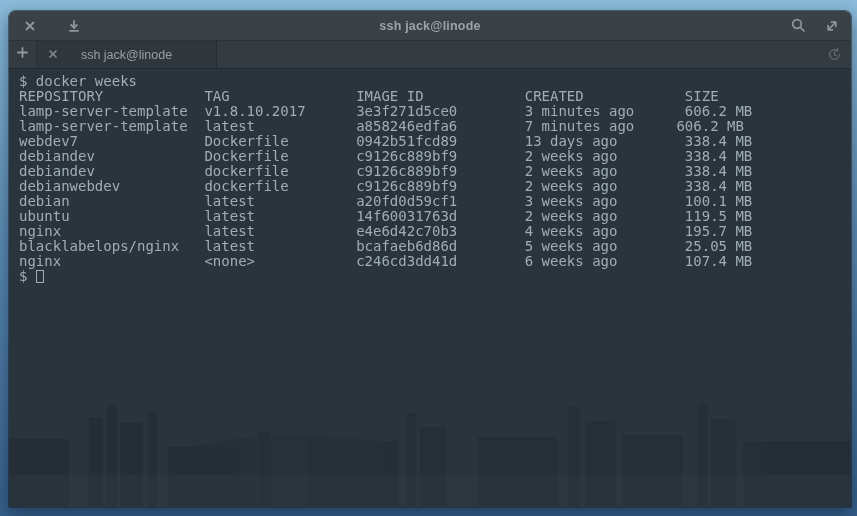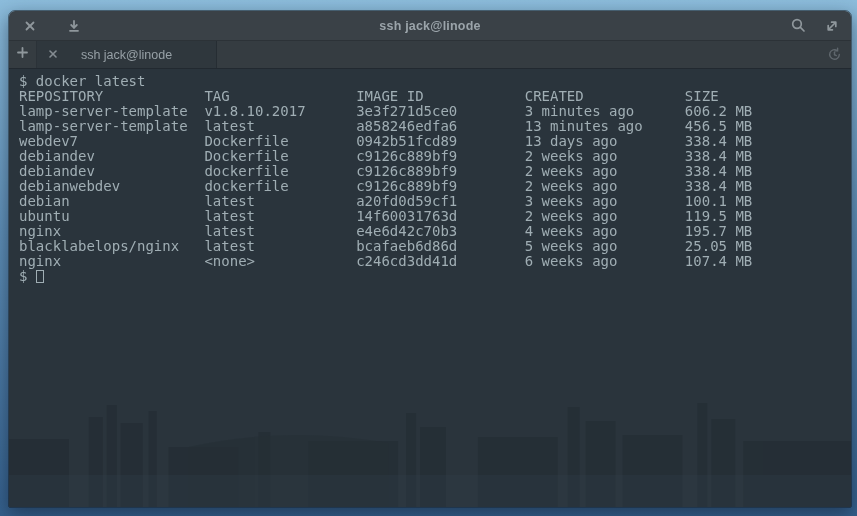--- a/index.html
+++ b/index.html
@@ -154,24 +154,24 @@
             <line x1="8.5" y1="6.2" x2="8.5" y2="8.7"></line>
             <line x1="8.5" y1="8.7" x2="10.3" y2="9.6"></line>
           </g>
         </svg>
       </span>
     </div>
   </div>
 
   <div class="terminal">
     <div id="term-lines">
-        <div class="tline">$ docker latest</div>
+        <div class="tline">$ docker weeks</div>
         <div class="tline">REPOSITORY            TAG               IMAGE ID            CREATED            SIZE</div>
         <div class="tline">lamp-server-template  v1.8.10.2017      3e3f271d5ce0        3 minutes ago      606.2 MB</div>
-        <div class="tline">lamp-server-template  latest            a858246edfa6        13 minutes ago     456.5 MB</div>
+        <div class="tline">lamp-server-template  latest            a858246edfa6        7 minutes ago     606.2 MB</div>
         <div class="tline">webdev7               Dockerfile        0942b51fcd89        13 days ago        338.4 MB</div>
         <div class="tline">debiandev             Dockerfile        c9126c889bf9        2 weeks ago        338.4 MB</div>
         <div class="tline">debiandev             dockerfile        c9126c889bf9        2 weeks ago        338.4 MB</div>
         <div class="tline">debianwebdev          dockerfile        c9126c889bf9        2 weeks ago        338.4 MB</div>
         <div class="tline">debian                latest            a20fd0d59cf1        3 weeks ago        100.1 MB</div>
         <div class="tline">ubuntu                latest            14f60031763d        2 weeks ago        119.5 MB</div>
         <div class="tline">nginx                 latest            e4e6d42c70b3        4 weeks ago        195.7 MB</div>
         <div class="tline">blacklabelops/nginx   latest            bcafaeb6d86d        5 weeks ago        25.05 MB</div>
         <div class="tline">nginx                 &lt;none&gt;            c246cd3dd41d        6 weeks ago        107.4 MB</div>
         <div class="tline">$ <span class="cursor"></span></div>

